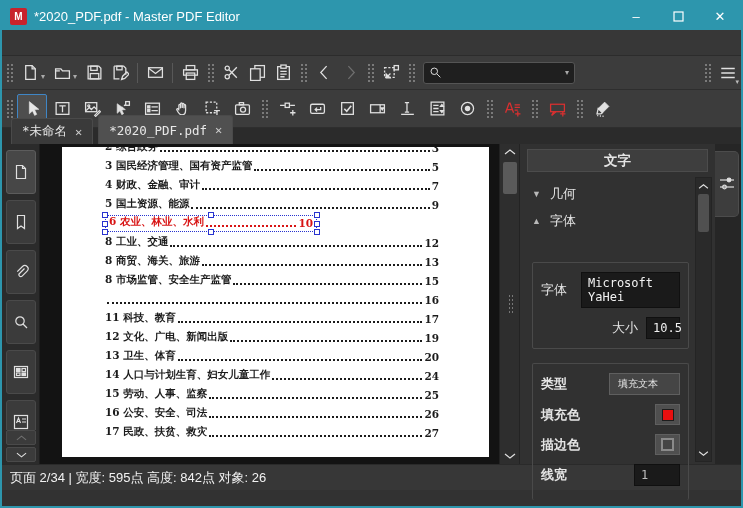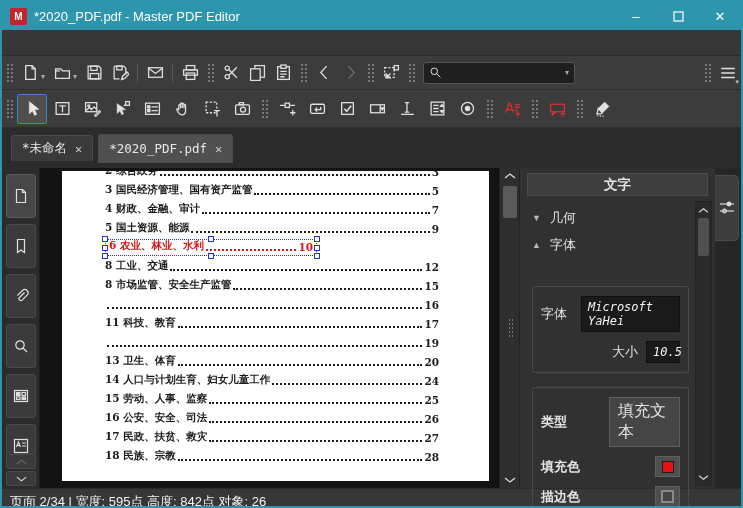--- a/index.html
+++ b/index.html
@@ -30,21 +30,21 @@
   svg.ic { stroke:#e0e0e0; fill:none; stroke-width:1.2; }
   svg.ic.dim { stroke:#6f6f6f; }
   svg.ic.red { stroke:#d83030; }
   .searchbox { width:152px; height:22px; background:#1f1f1f; border:1px solid #555; border-radius:3px; display:flex; align-items:center; padding:0 5px; margin:0 4px; }
   .searchbox input { flex:1; background:transparent; border:none; outline:none; color:#ddd; font-size:12px; min-width:0; }
   .searchbox .caret { margin:0; }
   .push { margin-left:auto; }
   .menu-caret { color:#bbb; font-size:7px; align-self:flex-end; margin:0 2px 3px -6px; }
 
   
-  .tabbar { height:40px; background:#2b2b2b; display:flex; align-items:center; padding-left:4px; }
+  .tabbar { height:16px; background:#2b2b2b; display:flex; align-items:flex-end; padding-left:4px; }
   .tab { display:inline-flex; align-items:center; gap:8px; height:26px; padding:0 10px; margin-left:5px; background:#3a3a3a; border:1px solid #4a4a4a; border-bottom:none; border-radius:3px 3px 0 0; color:#e8e8e8; font-family:"DejaVu Sans Mono",monospace; font-size:12.5px; }
   .tab.active { background:#505050; height:29px; }
   .tab-close { color:#cfcfcf; font-size:12px; font-weight:bold; }
 
   
   .main { display:flex; height:320px; }
 
   .sidebar { width:38px; background:#2b2b2b; border-right:1px solid #1e1e1e; position:relative; overflow:hidden; }
   .side-btns { display:flex; flex-direction:column; align-items:center; gap:6px; padding-top:6px; height:286px; overflow:hidden; }
   .sbtn { width:30px; height:44px; flex:0 0 44px; background:#3b3b3b; border:1px solid #4a4a4a; border-radius:3px; display:flex; align-items:center; justify-content:center; }
@@ -75,26 +75,26 @@
   
   .rpanel { width:196px; background:#313131; border-left:1px solid #232323; position:relative; font-size:13px; color:#e4e4e4; }
   .rp-header { margin:5px 7px 0 7px; height:23px; background:#3e3e3e; border:1px solid #4c4c4c; display:flex; align-items:center; justify-content:center; font-weight:bold; font-size:13.5px; }
   .rp-body { padding:8px 26px 0 12px; }
   .rp-section { display:flex; align-items:center; gap:9px; height:27px; }
   .tri { color:#b9b9b9; font-size:9px; }
   .groupbox { border:1px solid #4a4a4a; border-radius:2px; padding:9px 8px; margin-top:9px; }
   .frow { display:flex; align-items:center; margin-bottom:9px; }
   .frow:last-child { margin-bottom:0; }
   .flabel { width:40px; flex:0 0 auto; }
-  .finput { background:#1a1a1a; border:1px solid #101010; color:#f2f2f2; font-family:"DejaVu Sans Mono",monospace; font-size:12px; padding:3px 6px;font-style:italic; }
+  .finput { background:#1a1a1a; border:1px solid #101010; color:#f2f2f2; font-family:"DejaVu Sans Mono",monospace; font-size:12px; padding:3px 6px; }
   .font-input { flex:1; min-width:0; }
   .size-row { justify-content:flex-end; gap:8px; }
   .size-input { width:34px; }
   .g2 .flabel { width:68px;font-weight:bold; }
-  .dropdown { background:#454545; border:1px solid #5f5f5f; padding:3px 8px; width:80px; font-size:16px; }
+  .dropdown { background:#454545; border:1px solid #5f5f5f; padding:3px 8px; width:80px; font-size:10px; }
   .swatch-btn { margin-left:auto; width:25px; height:21px; background:#4f4f4f; border:1px solid #5f5f5f; display:flex; align-items:center; justify-content:center; }
   .sw { width:12px; height:12px; border:1px solid #1d1d1d; }
   .sw-stroke { background:#454545; border:2px solid #8a8a8a; width:13px; height:13px; }
   .lw-input { margin-left:auto; width:46px; color:#bdbdbd; text-align:left; }
   .rp-scroll { position:absolute; right:3px; top:33px; bottom:2px; width:17px; background:#2a2a2a; border:1px solid #242424; }
   .rp-scroll .sc-arrow { width:15px; }
   .rp-thumb { position:absolute; left:2px; top:16px; width:11px; height:38px; background:#505050; border-radius:2px; }
 
   .collapse-strip { width:26px; background:#262626; }
   .collapse-tab { margin-top:7px; width:24px; height:66px; background:#3d3d3d; border:1px solid #4c4c4c; border-left:none; border-radius:0 5px 5px 0; display:flex; align-items:center; justify-content:center; }
@@ -475,37 +475,44 @@
               <i class="hd h7"></i>
               <i class="hd h8"></i>
             </div>
             <div class="toc-row">
               <span class="tl">8 工业、交通</span>
               <span class="td"></span>
               <span class="tp">12</span>
 
             </div>
             <div class="toc-row">
+              <span class="tl">8 商贸、海关、旅游</span>
+              <span class="td"></span>
+              <span class="tp">13</span>
+
+            </div>
+            <div class="toc-row">
               <span class="tl">8 市场监管、安全生产监管</span>
               <span class="td"></span>
               <span class="tp">15</span>
 
             </div>
             <div class="toc-row">
               <span class="td"></span>
               <span class="tp">16</span>
 
             </div>
             <div class="toc-row">
               <span class="tl">11 科技、教育</span>
               <span class="td"></span>
               <span class="tp">17</span>
 
             </div>
             <div class="toc-row">
+              <span class="tl">12 文化、广电、新闻出版</span>
               <span class="td"></span>
               <span class="tp">19</span>
 
             </div>
             <div class="toc-row">
               <span class="tl">13 卫生、体育</span>
               <span class="td"></span>
               <span class="tp">20</span>
 
             </div>
@@ -524,26 +531,20 @@
             <div class="toc-row">
               <span class="tl">16 公安、安全、司法</span>
               <span class="td"></span>
               <span class="tp">26</span>
 
             </div>
             <div class="toc-row">
               <span class="tl">17 民政、扶贫、救灾</span>
               <span class="td"></span>
               <span class="tp">27</span>
-
-            </div>
-            <div class="toc-row">
-              <span class="tl">18 民族、宗教</span>
-              <span class="td"></span>
-              <span class="tp">28</span>
 
             </div>
           </div>
       </div>
     </div>
 
     <div class="vscroll">
       <div class="sc-arrow sc-up">
         <svg class="ic" width="12" height="8" viewBox="0 0 12 8">
             <path d="M1 6l5-4 5 4"></path>

